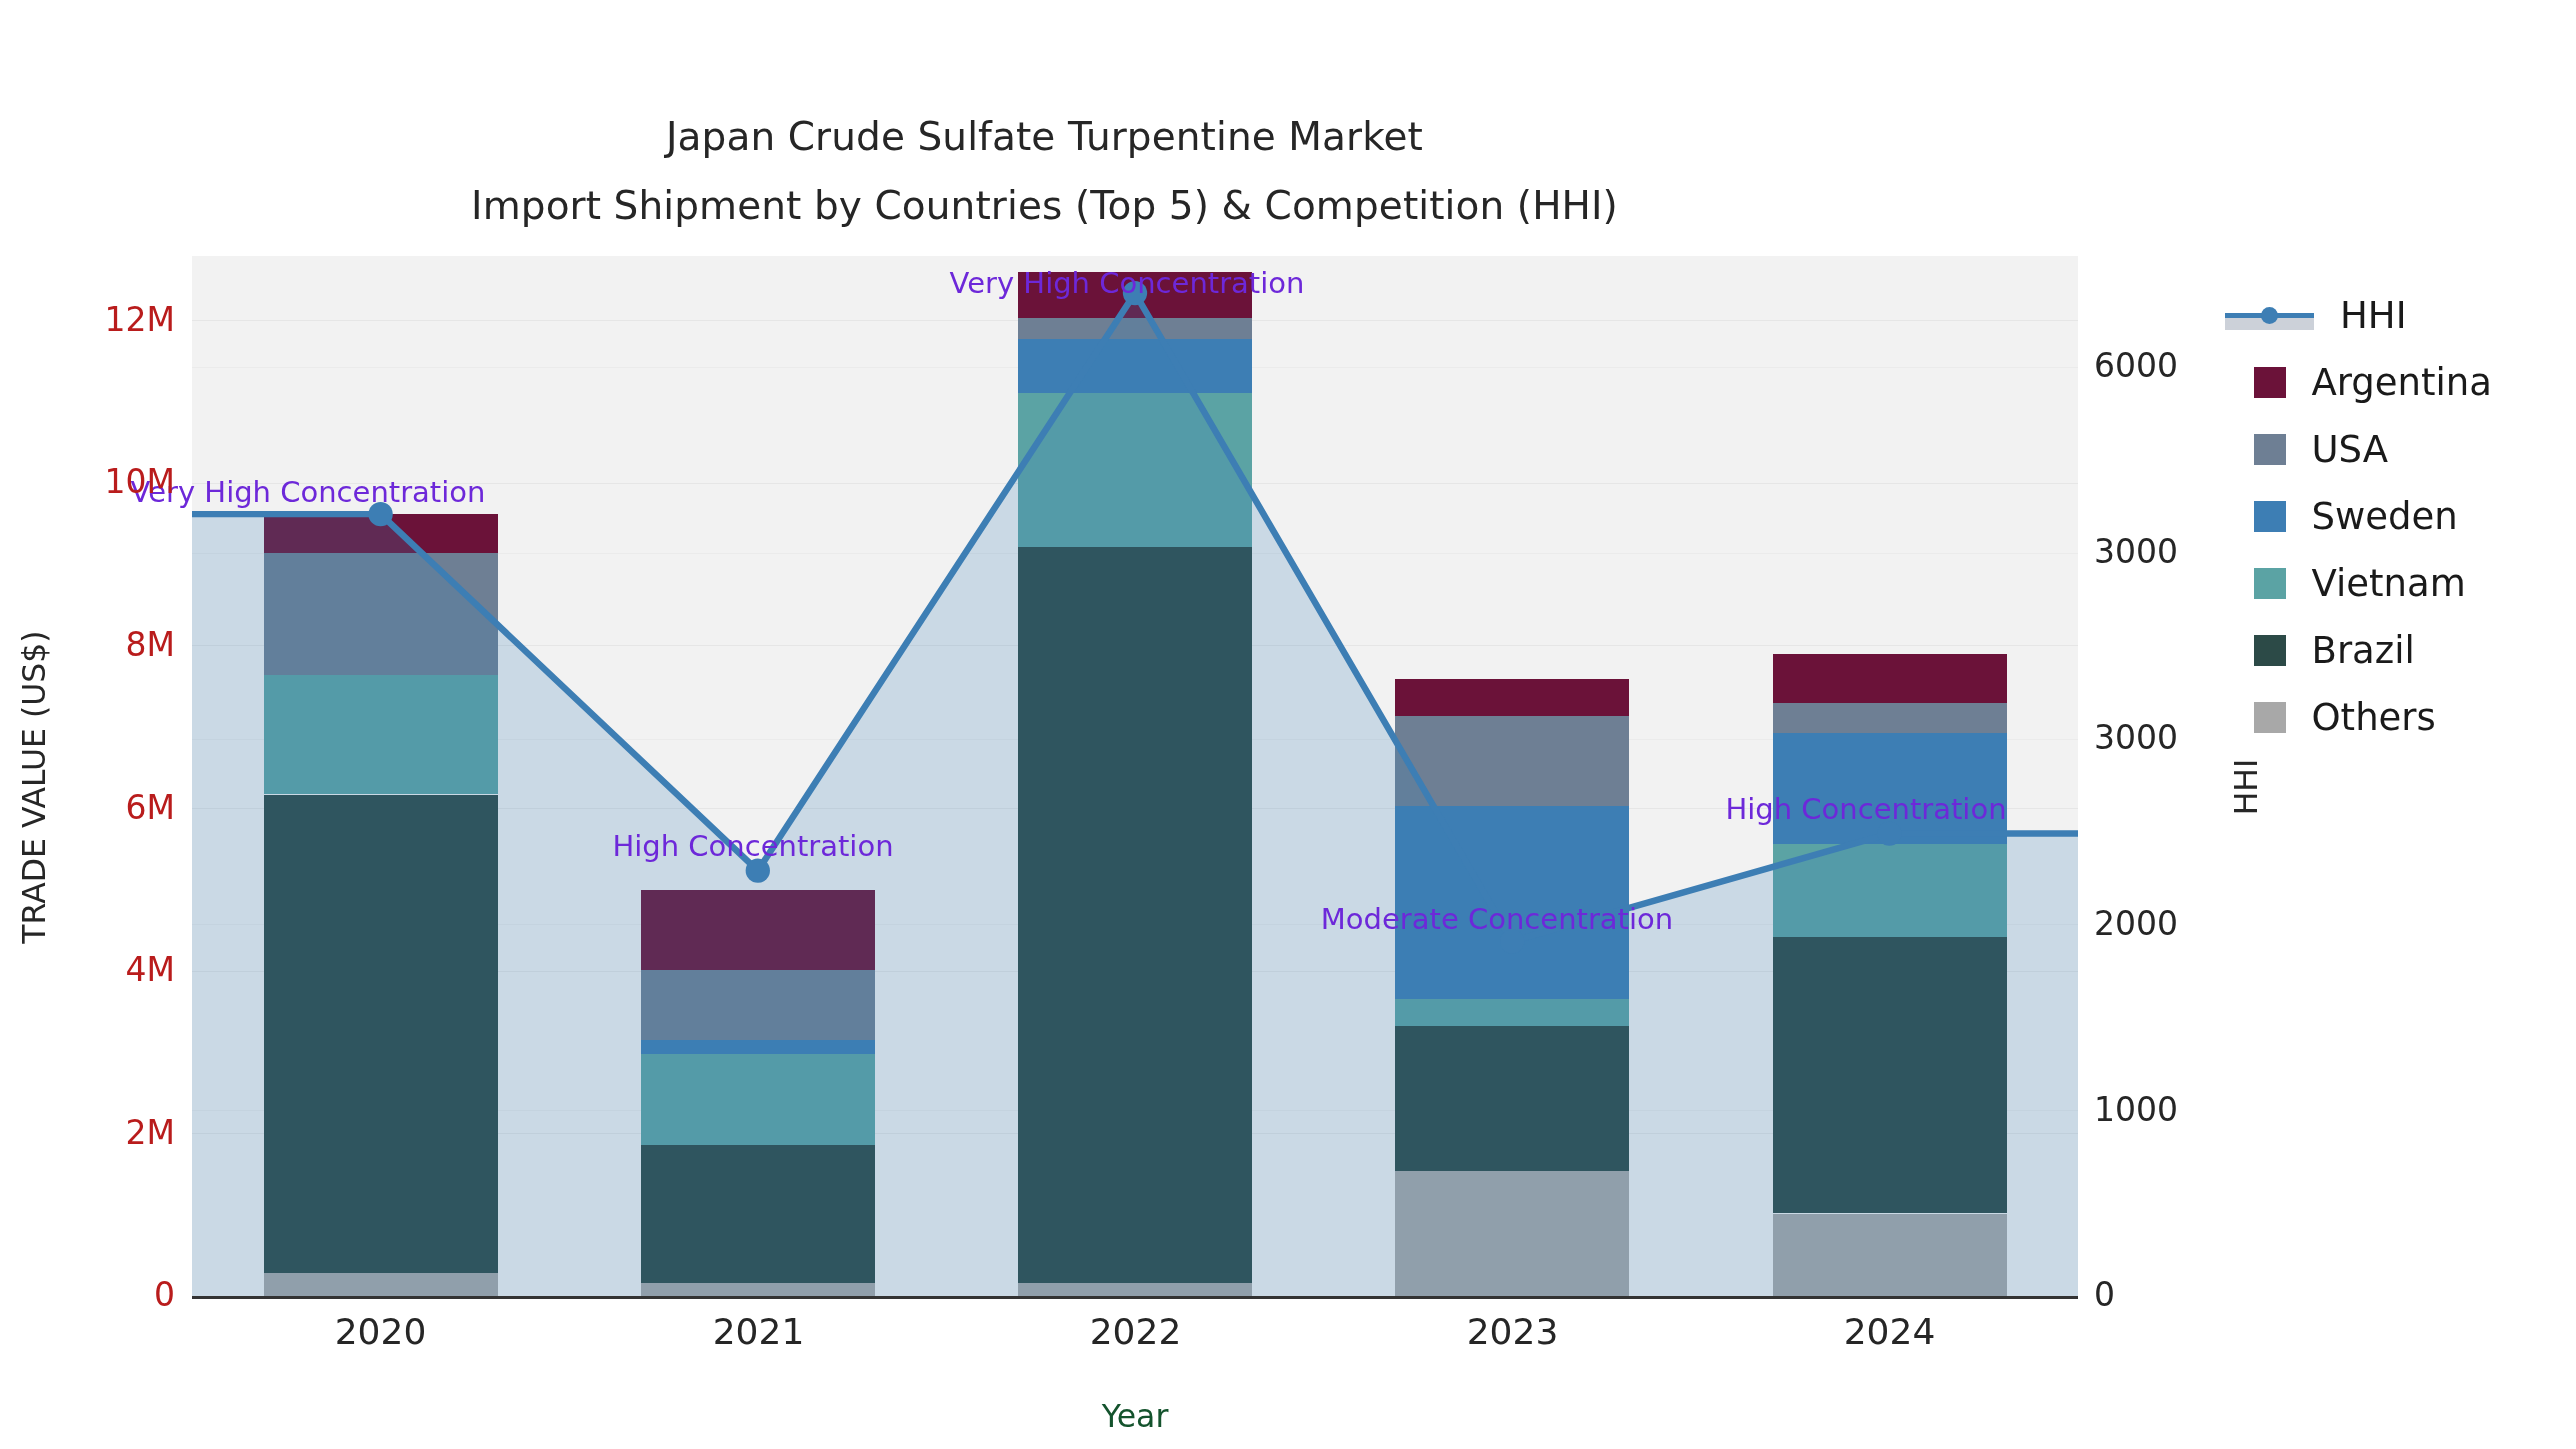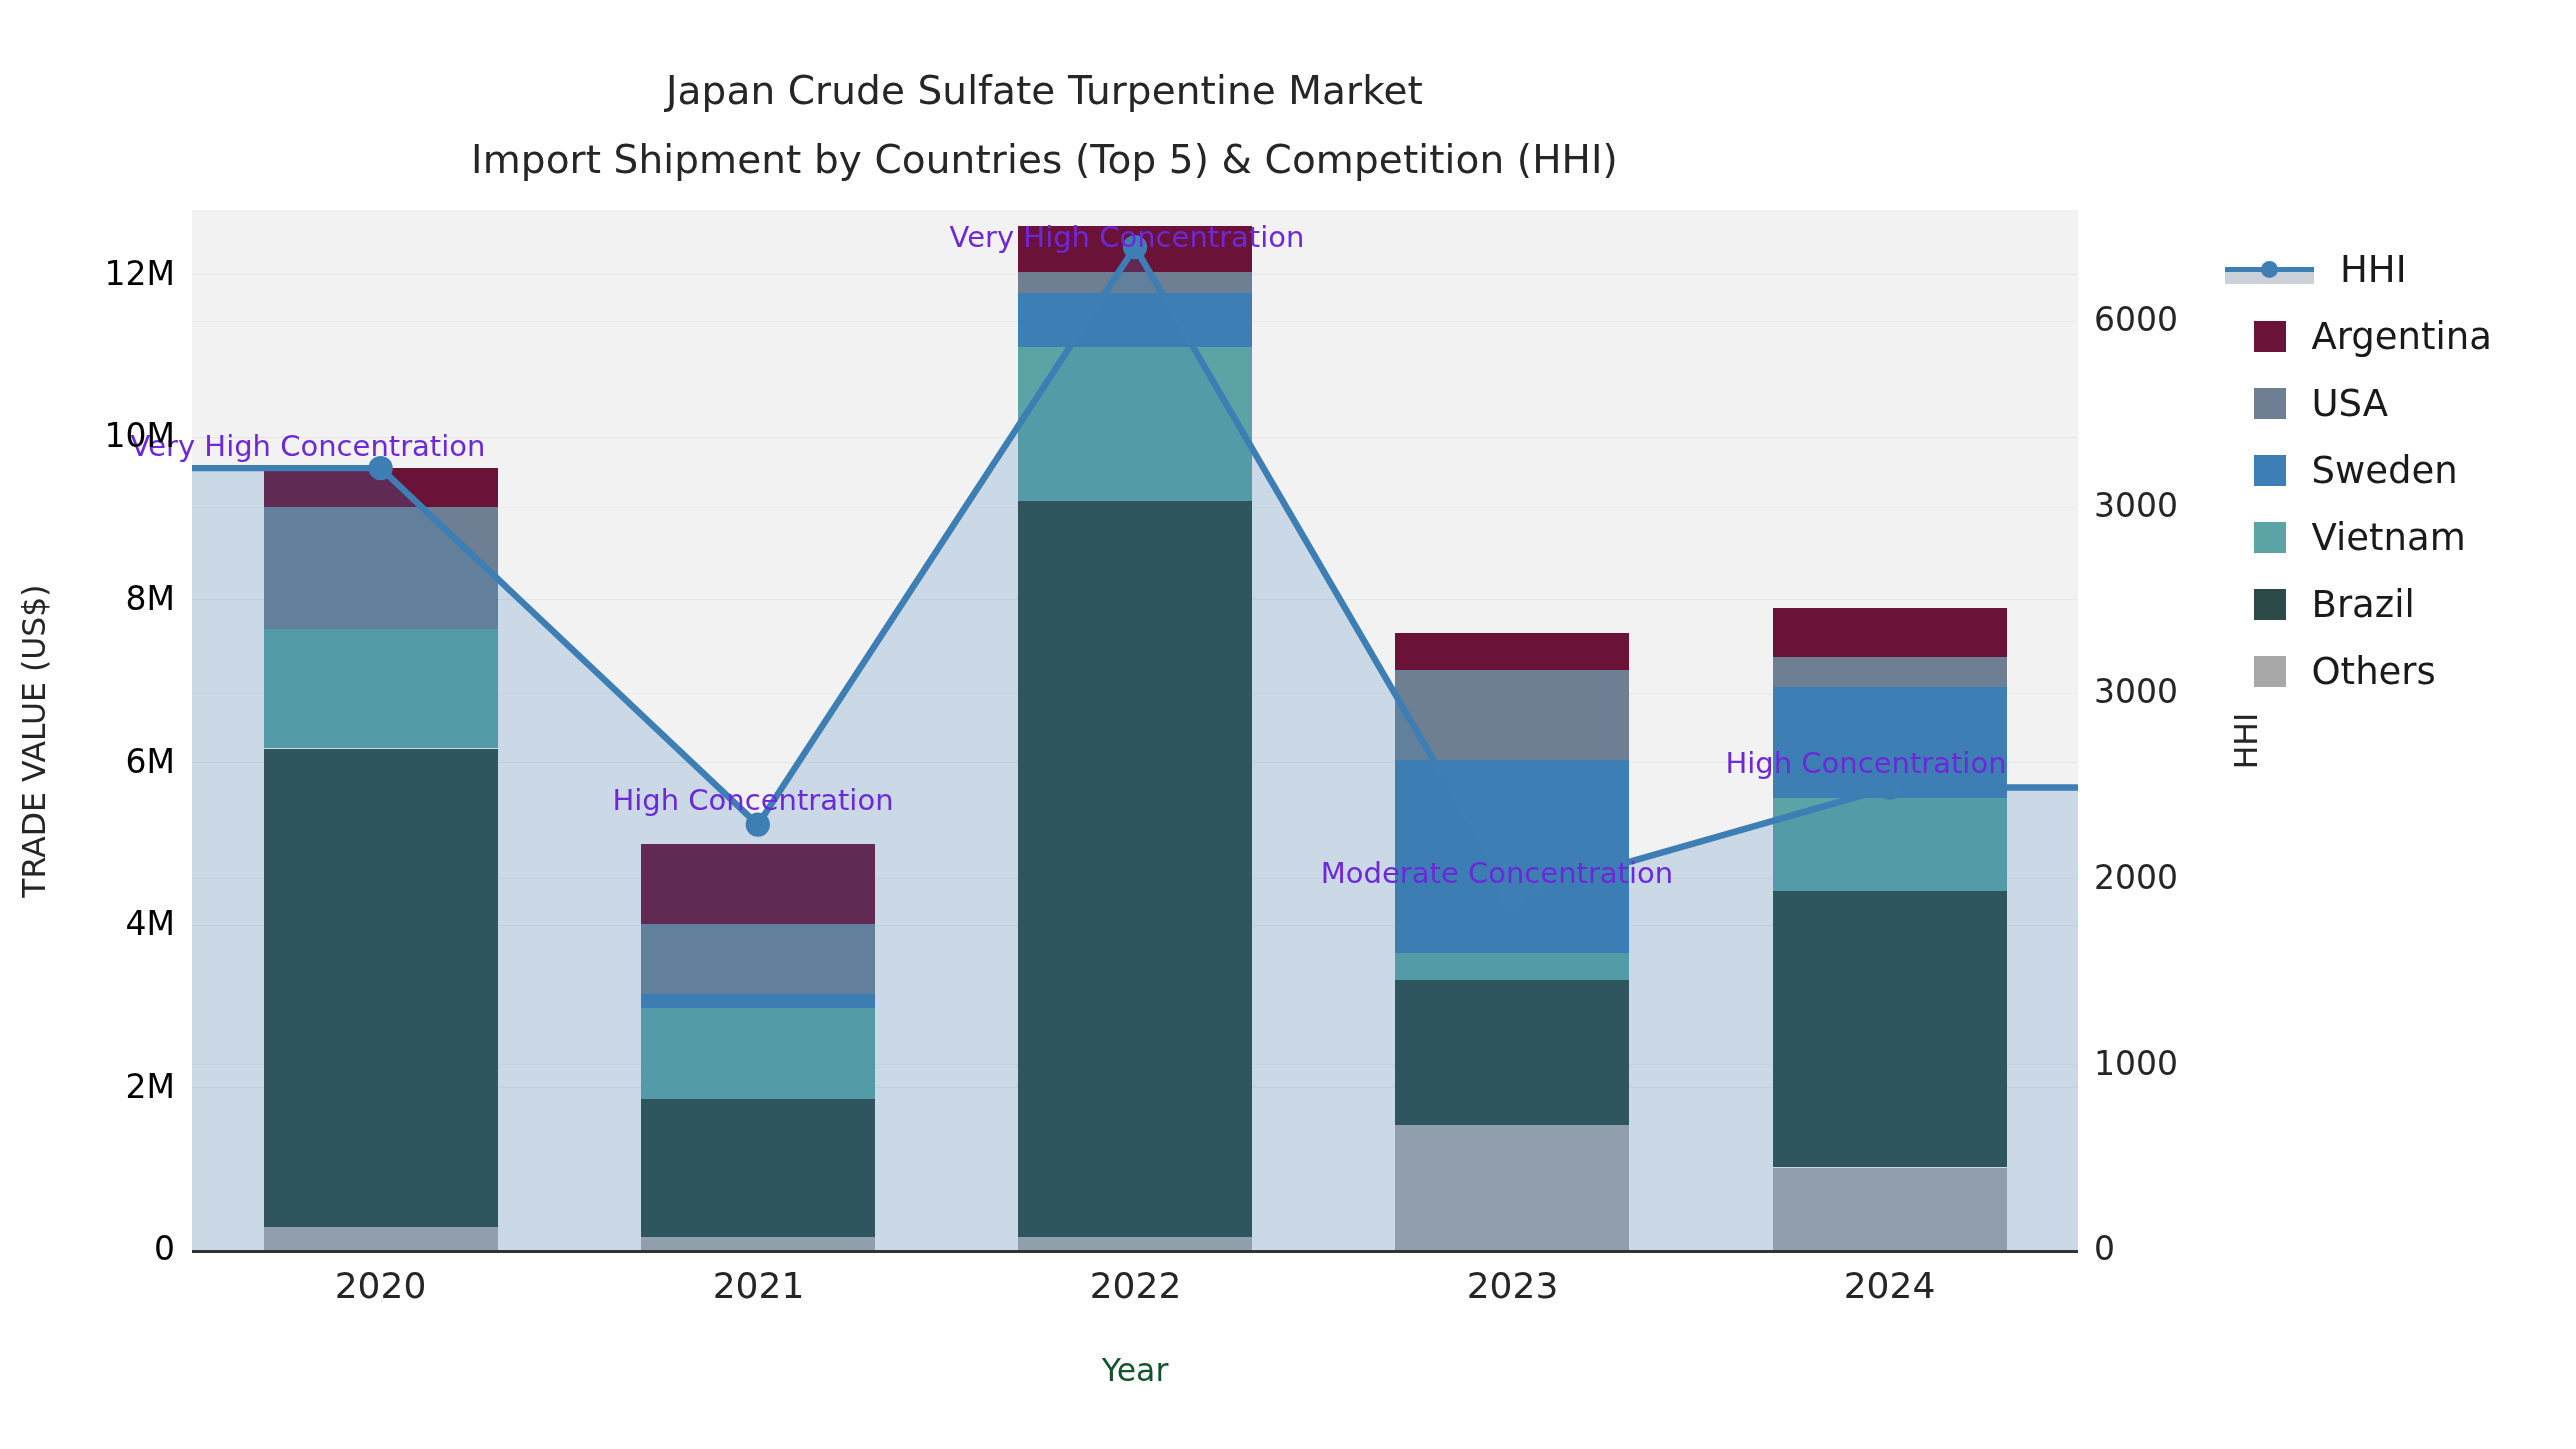--- a/index.html
+++ b/index.html
@@ -7,20 +7,21 @@
     margin: 0; padding: 0;
     width: 2576px; height: 1449px;
     background: #ffffff;
     font-family: "DejaVu Sans", "Liberation Sans", sans-serif;
     overflow: hidden;
   }
   #figure {
     position: relative;
     width: 2576px; height: 1126px;
     background: #ffffff;
+    margin-top: 46px;
   }
 
   
   #title-block {
     position: absolute;
     left: 0; top: 56px;
     width: 2089px;
     text-align: center;
     color: #262626;
   }
@@ -58,21 +59,21 @@
     height: 2.9px;
     background: #333333;
   }
 
   
   .ytick-left {
     position: absolute;
     right: 2592px; 
     text-align: center;
     font-size: 33px;
-    color: #000000;
+    color: #b91c1c;
     white-space: nowrap;
   }
   .ytick-right {
     position: absolute;
     text-align: left;
     font-size: 33px;
     color: #262626;
     white-space: nowrap;
   }
 

